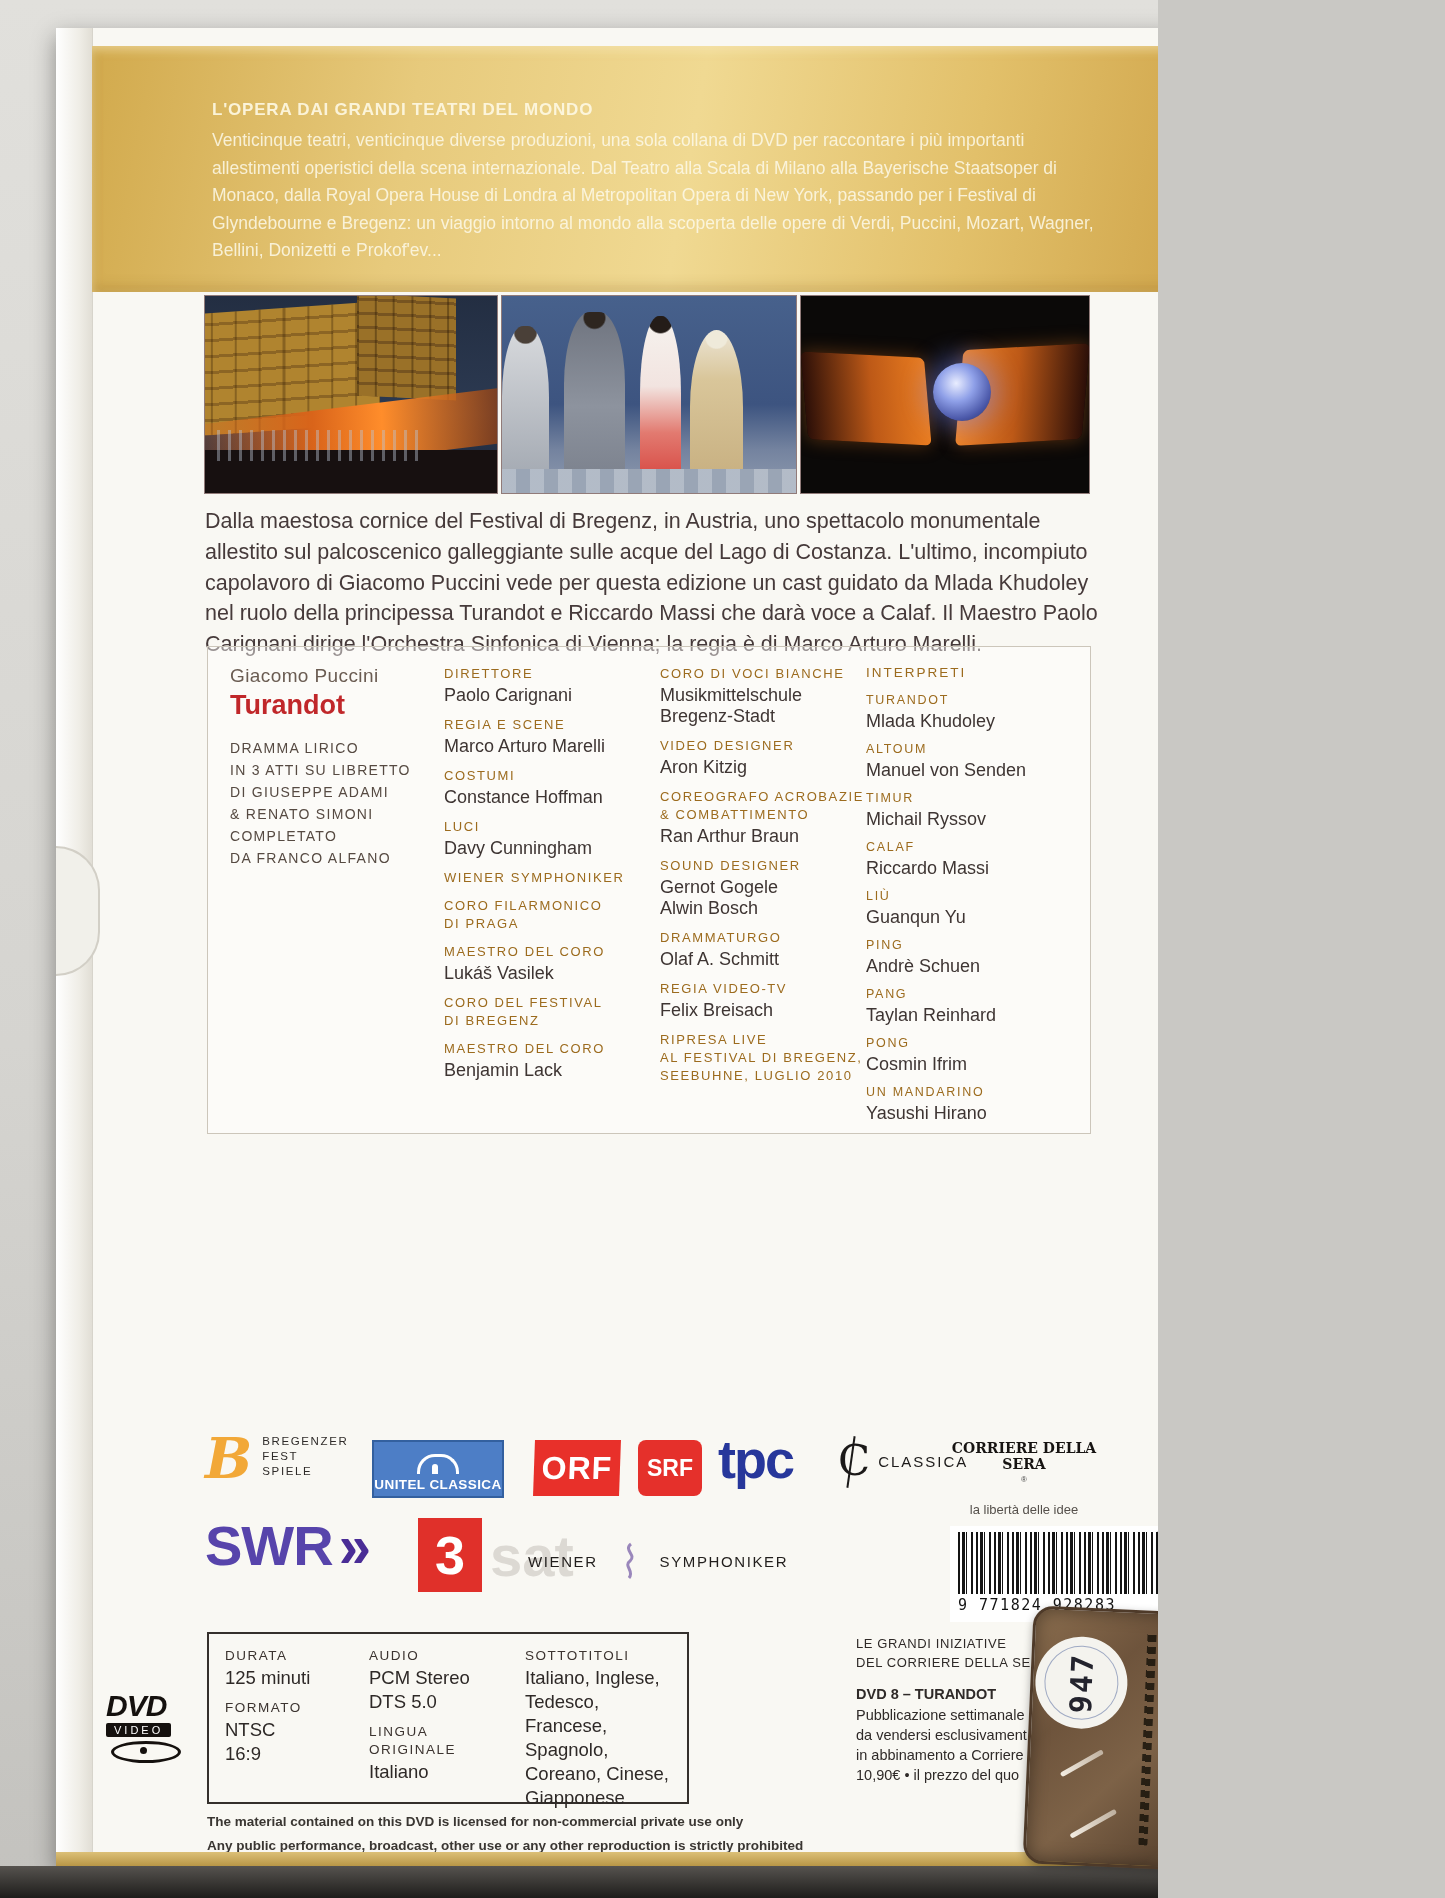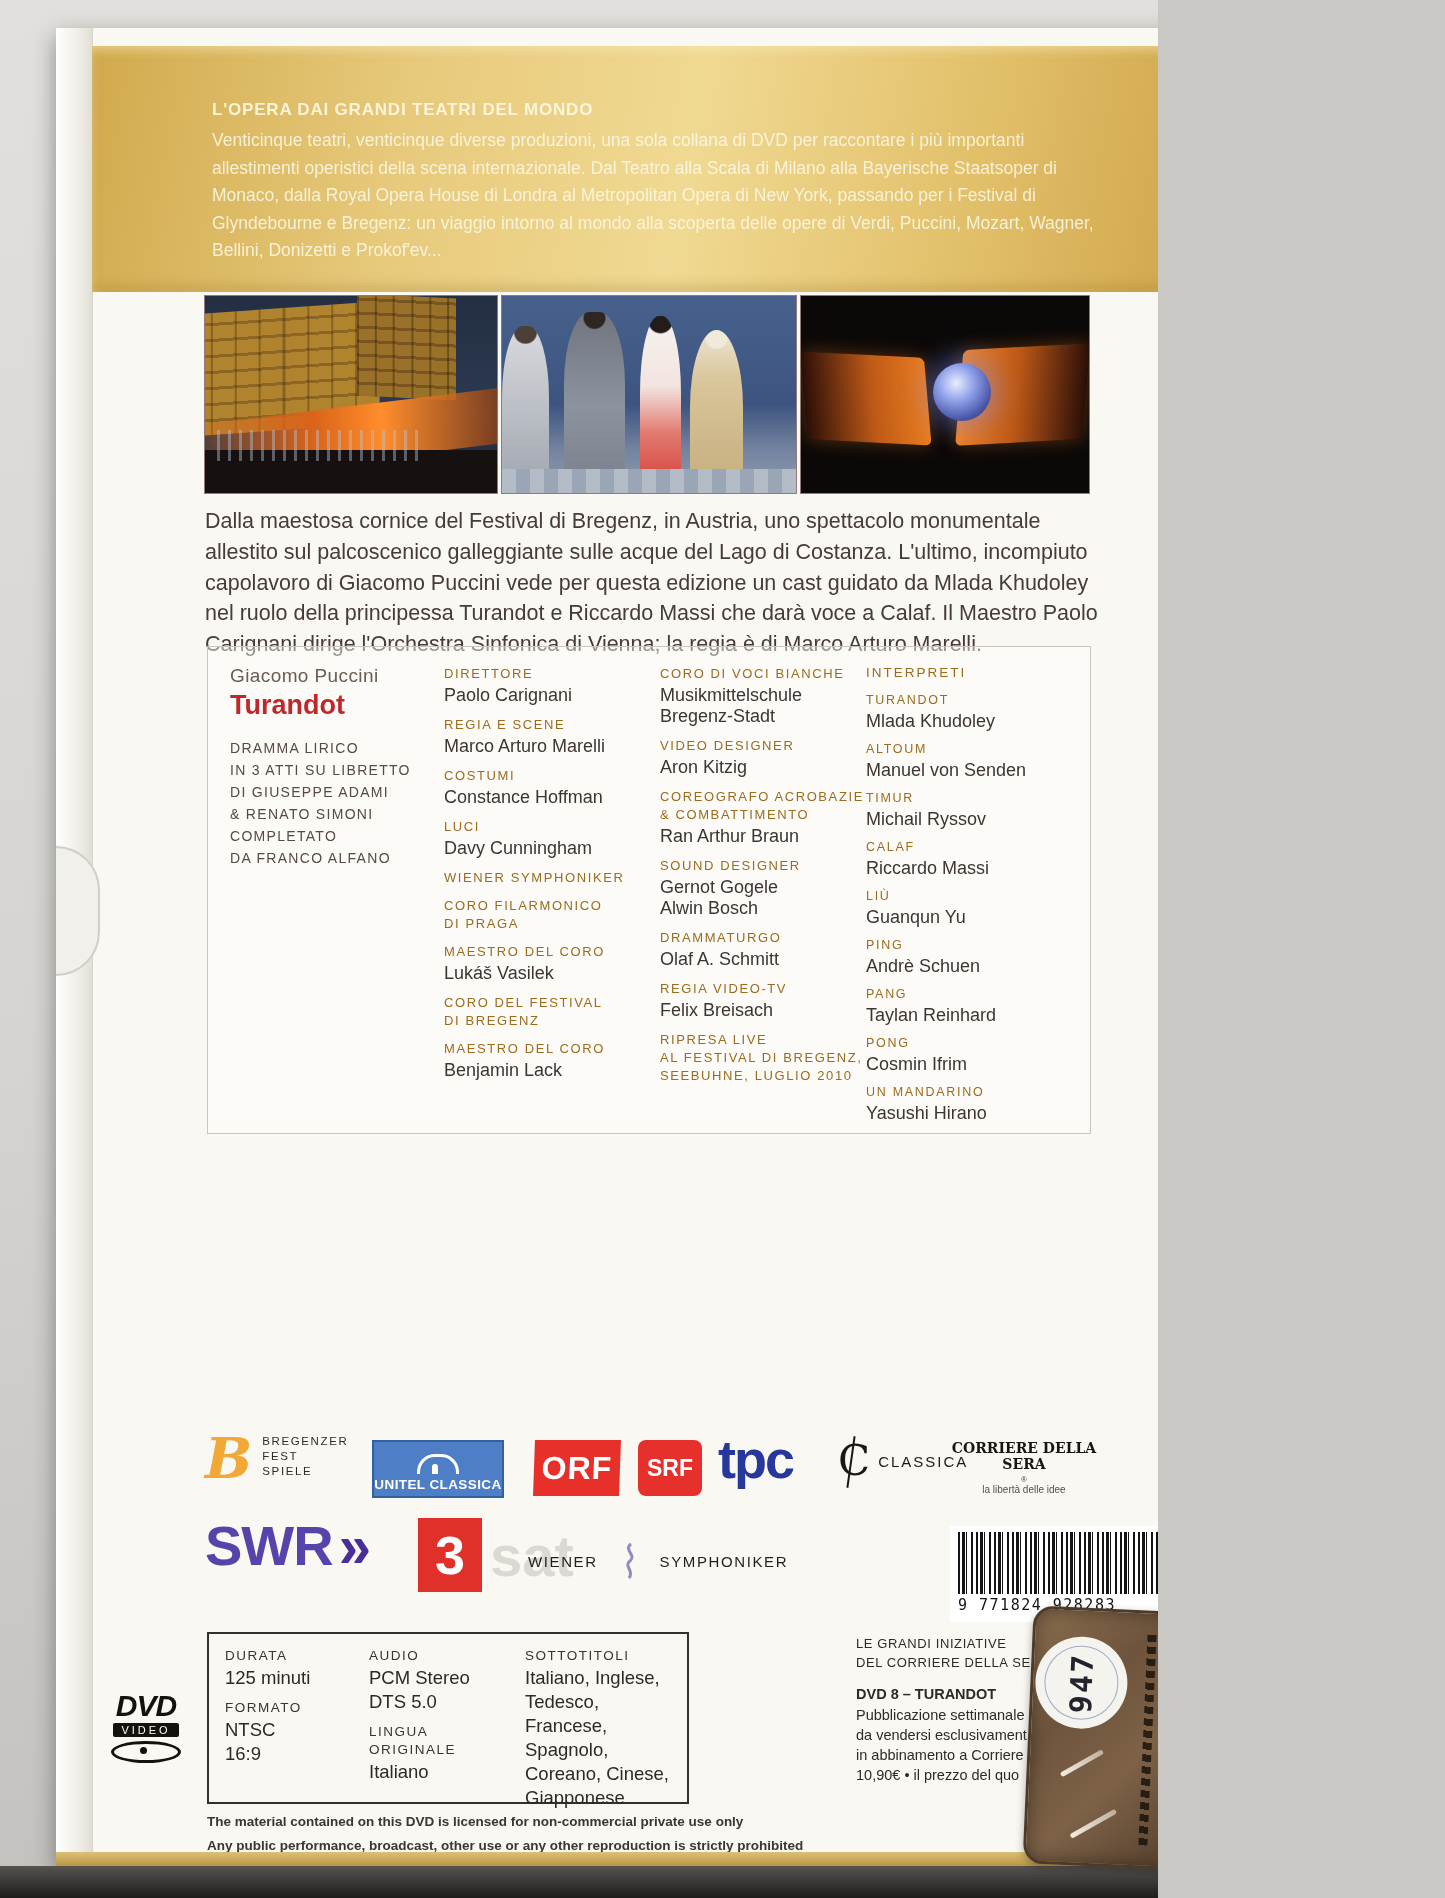--- a/index.html
+++ b/index.html
@@ -115,21 +115,21 @@
   .logo-tpc{position:absolute;left:718px;top:1428px;font-size:54px;font-weight:800;
     color:#27379b;letter-spacing:-2px;}
   .logo-classica{position:absolute;left:838px;top:1440px;display:flex;align-items:center;gap:8px;}
   .classica-c{font-family:"DejaVu Serif",serif;font-size:42px;line-height:42px;color:#1b1918;position:relative;}
   .classica-c::after{content:"";position:absolute;left:12px;top:-4px;width:2px;height:52px;
     background:#1b1918;transform:rotate(8deg);}
   .classica-text{font-size:15px;letter-spacing:2px;color:#1c1a19;}
   .logo-corriere{position:absolute;left:948px;top:1440px;width:152px;text-align:center;}
   .corriere-name{font-family:"DejaVu Serif",serif;font-weight:bold;font-size:14px;color:#171412;}
   .corriere-reg{font-size:8px;color:#444;margin-top:3px;}
-  .corriere-tag{font-size:10px;color:#55504b;margin-top:0;}
+  .corriere-tag{font-size:13px;color:#55504b;margin-top:18px;}
   .logo-swr{position:absolute;left:205px;top:1516px;font-weight:900;font-size:56px;
     line-height:60px;color:#5744ab;letter-spacing:-1px;display:flex;align-items:center;}
   .swr-chev{color:#4a2d96;font-size:58px;margin-left:6px;transform:scaleY(1.05);}
   .logo-3sat{position:absolute;left:418px;top:1518px;display:flex;align-items:center;}
   .sat3-box{width:64px;height:74px;background:#e0302a;display:flex;align-items:center;
     justify-content:center;color:#fff;font-weight:900;font-size:54px;}
   .sat3-sat{font-size:58px;font-weight:bold;color:#dcd9d3;margin-left:8px;}
   .logo-wiener{position:absolute;left:528px;top:1542px;display:flex;align-items:center;gap:22px;}
   .wiener-text{font-size:15px;letter-spacing:1.6px;color:#211e1c;}
   .barcode-panel{position:absolute;left:950px;top:1526px;width:286px;height:96px;background:#fff;}
@@ -142,21 +142,21 @@
   .barcode-digits{position:absolute;left:8px;top:70px;font-family:"DejaVu Sans Mono",monospace;
     font-size:15px;letter-spacing:1.5px;color:#141414;}
   
   .specs{position:absolute;left:207px;top:1632px;width:482px;height:172px;
     border:2px solid #35302c;box-sizing:border-box;}
   .scol{position:absolute;top:13px;}
   .sentry{margin-bottom:9px;}
   .slabel{font-size:13.5px;letter-spacing:1.5px;color:#3c3430;line-height:18px;white-space:pre-line;}
   .svalue{font-size:18.5px;color:#2e2927;line-height:24px;white-space:pre-line;margin-top:1px;}
   
-  .dvdlogo{position:absolute;left:106px;top:1692px;width:80px;text-align:center;}
+  .dvdlogo{position:absolute;left:106px;top:1692px;width:80px;}
   .dvd-word{font-style:italic;font-weight:900;font-size:30px;letter-spacing:-1px;
     color:#15110e;line-height:28px;}
   .dvd-video{display:inline-block;background:#15110e;color:#fff;font-size:11px;
     letter-spacing:3px;padding:1px 8px;border-radius:2px;margin-top:1px;}
   .dvd-disc{width:64px;height:16px;border:3px solid #15110e;border-radius:50%;
     margin:3px auto 0;position:relative;}
   .dvd-disc::after{content:"";position:absolute;left:26px;top:3px;width:7px;height:7px;
     background:#15110e;border-radius:50%;}
   
   .legal{position:absolute;left:207px;font-size:13.5px;font-weight:600;color:#3a3632;}

